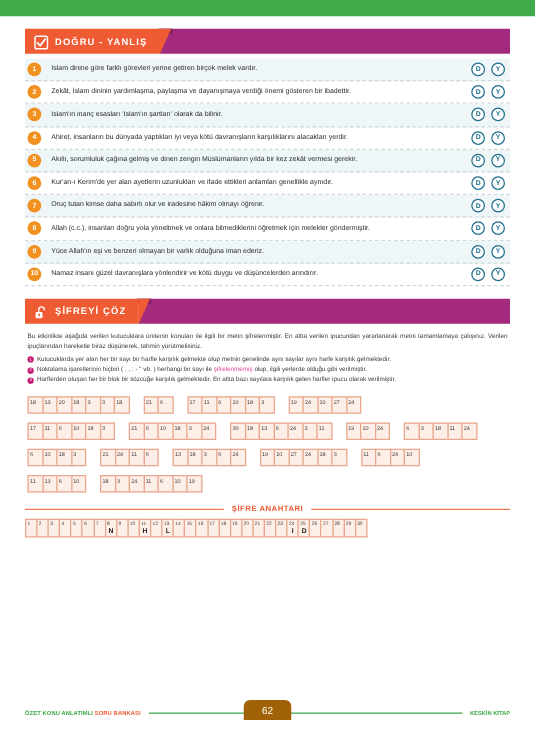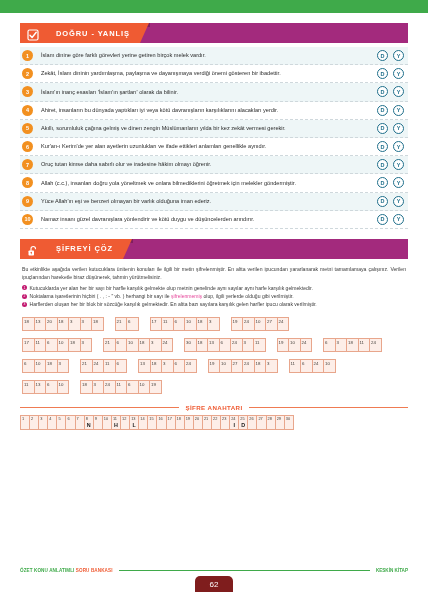--- a/index.html
+++ b/index.html
@@ -18,21 +18,20 @@
   .sec-head {
     position: relative; margin: 0 20px; height: 20px;
     display: flex; align-items: stretch;
   }
   .sec-head .tag {
     position: relative;
     background: #ef5b33;
     display: flex; align-items: center;
     padding: 0 10px 0 7px;
     z-index: 3;
-    gap: 12px;
   }
   .sec-head .tag::after{
     content:""; position:absolute; right:-9px; top:0;
     border-top: 20px solid #ef5b33;
     border-right: 9px solid transparent;
   }
   .sec-head .bar {
     flex: 1; background: #a32a7d; margin-left: 0; position: relative; z-index:1;
     display:flex; align-items:flex-end;
   }
@@ -130,22 +129,22 @@
   
   .footer {
     position:absolute; left:0; right:0; bottom:0; height:28px;
   }
   .foot-line { display:flex; align-items:center; margin:0 20px; padding-top:4px; }
   .foot-left { font-size:4.6px; color:#3faa4a; font-weight:bold; letter-spacing:0.1px; white-space:nowrap; }
   .foot-left .b { color:#ef5b33; }
   .foot-rule { flex:1; height:1px; background:#3faa4a; margin:0 6px; }
   .foot-right { font-size:4.6px; color:#3faa4a; font-weight:bold; white-space:nowrap; }
   .pagenum {
-    position:absolute; left:50%; transform:translateX(-50%); bottom:0;
-    width:38px; height:16px; background:#7f1d1d; color:#fff;
+    position:absolute; left:50%; transform:translateX(-50%); bottom:16px;
+    width:38px; height:16px; background:#a16207; color:#fff;
     border-radius:5px 5px 0 0;
     font-size:8px; display:flex; align-items:center; justify-content:center;
   }
 </style>
 </head>
 <body>
 
 <div class="page">
 
   <div class="topbar"></div>

